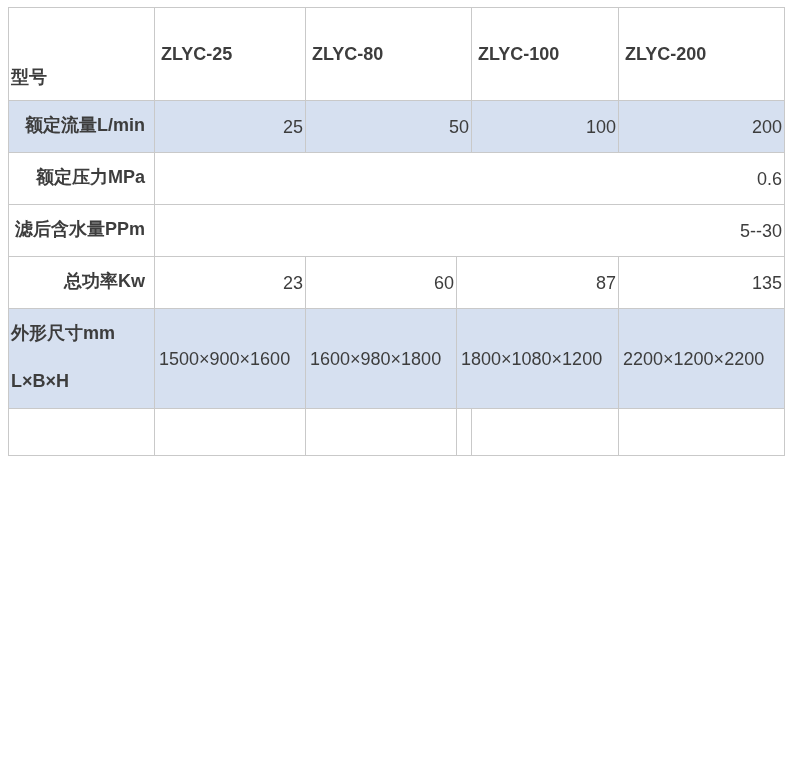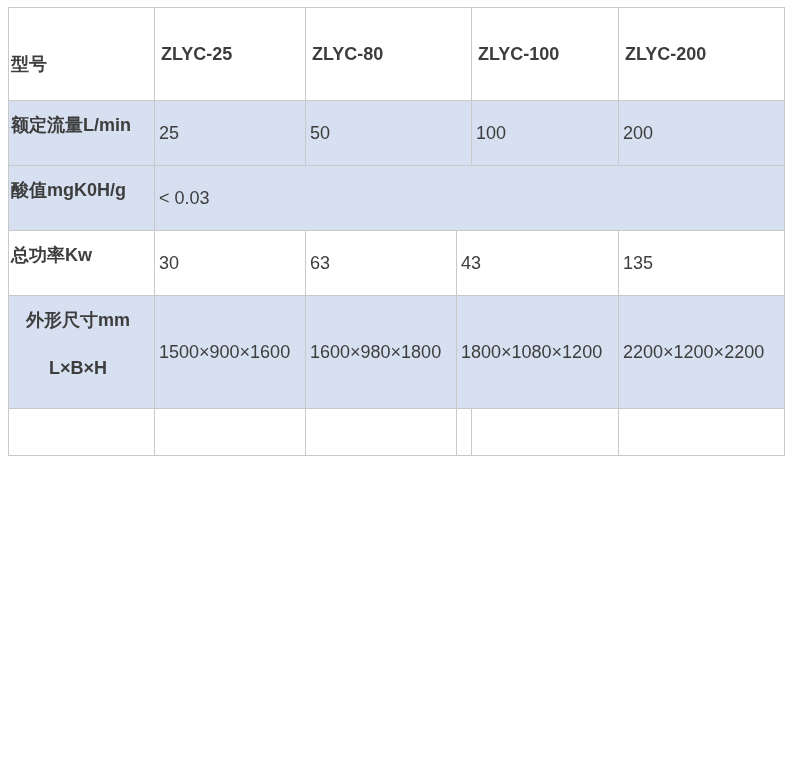--- a/index.html
+++ b/index.html
@@ -27,42 +27,42 @@
     border: 1px solid var(--border-color, #c9c9c9);
     vertical-align: middle;
     font-size: 18px;
     color: var(--text-color, #3d3d3d);
     padding: 0 2px 0 4px;
     line-height: 48px;
     overflow: hidden;
   }
   td.lbl {
     font-weight: 700;
-    padding: 0 9px 16px 2px;
+    padding: 0 9px 3px 2px;
     line-height: 48px;
   }
   td.val {
     white-space: nowrap;
   }
   td.colhead {
     font-weight: 700;
     padding-left: 6px;
   }
   td.model {
     vertical-align: bottom;
     line-height: 40px;
   }
   tr.stripe td {
     background: var(--stripe-color, #d6e0f0);
   }
   tr.r-head  { height: 93px; }
-  tr.r-std   { height: 48px; }
+  tr.r-std   { height: 48px; text-align: right; }
   tr.r-tall  { height: 96px; }
   tr.r-last  { height: 47px; }
-  .lbl-line { display: block; text-align: center; }
+  .lbl-line { display: block; }
 </style>
 </head>
 <body>
 
 <div class="page">
   <table class="spec-table">
     <colgroup>
       <col style="width:146px">
       <col style="width:151px">
       <col style="width:151px">
@@ -80,35 +80,39 @@
       </tr>
 
       <tr class="r-std stripe">
         <td class="lbl">额定流量L/min</td>
         <td class="val">25</td>
         <td class="val" colspan="2">50</td>
         <td class="val">100</td>
         <td class="val">200</td>
       </tr>
 
+      <tr class="r-std">
+        <td class="lbl">额定压力MPa</td>
+        <td class="val" colspan="5">0.6</td>
+      </tr>
+
+
+      <tr class="r-std">
+        <td class="lbl">滤后含水量PPm</td>
+        <td class="val" colspan="5">5--30</td>
+      </tr>
 
 
 
 
-
-      <tr class="r-std stripe">
-        <td class="lbl">酸值mgK0H/g</td>
-        <td class="val" colspan="5">&lt; 0.03</td>
-      </tr>
-
       <tr class="r-std">
         <td class="lbl">总功率Kw</td>
-        <td class="val">30</td>
-        <td class="val">63</td>
-        <td class="val" colspan="2">43</td>
+        <td class="val">23</td>
+        <td class="val">60</td>
+        <td class="val" colspan="2">87</td>
         <td class="val">135</td>
       </tr>
 
 
 
       <tr class="r-tall stripe">
         <td class="lbl">
           <span class="lbl-line">外形尺寸mm</span>
           <span class="lbl-line">L×B×H</span>
         </td>

